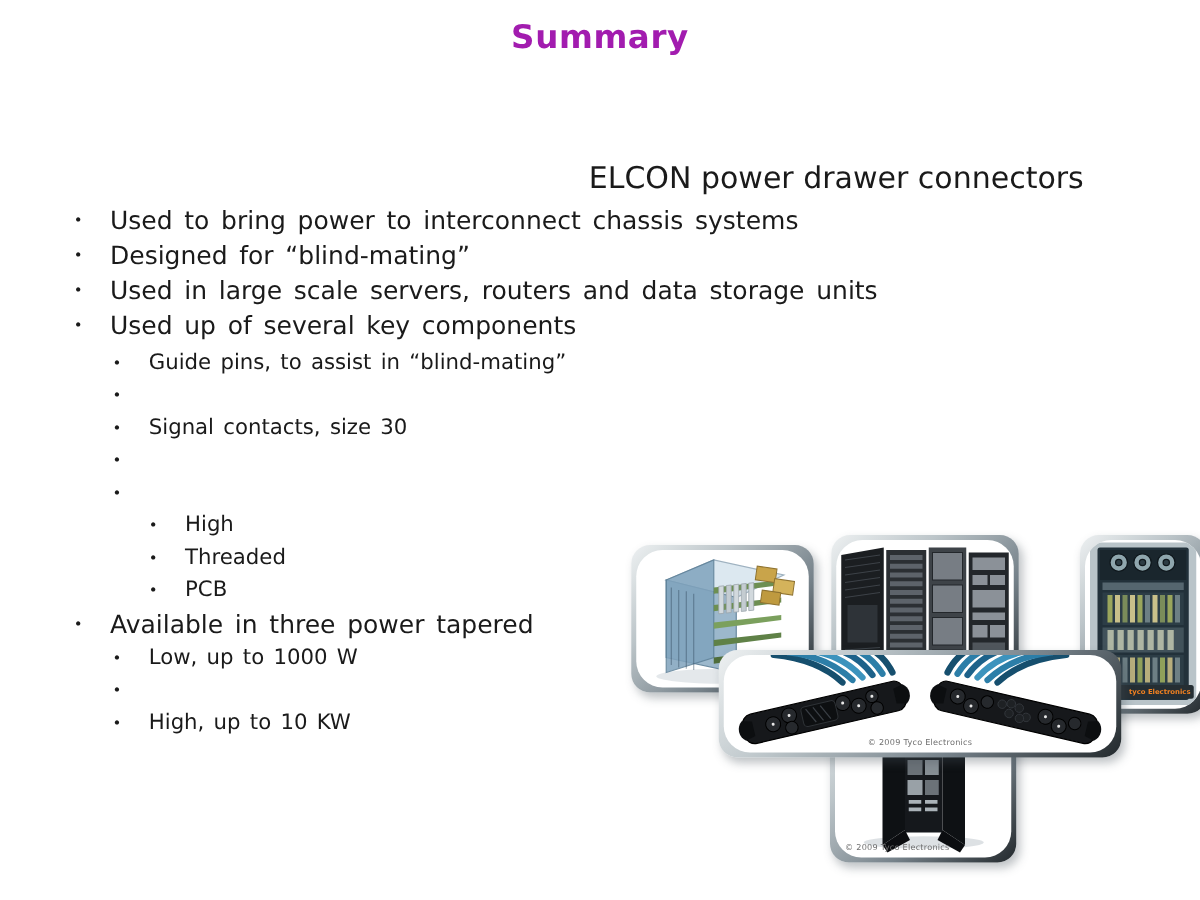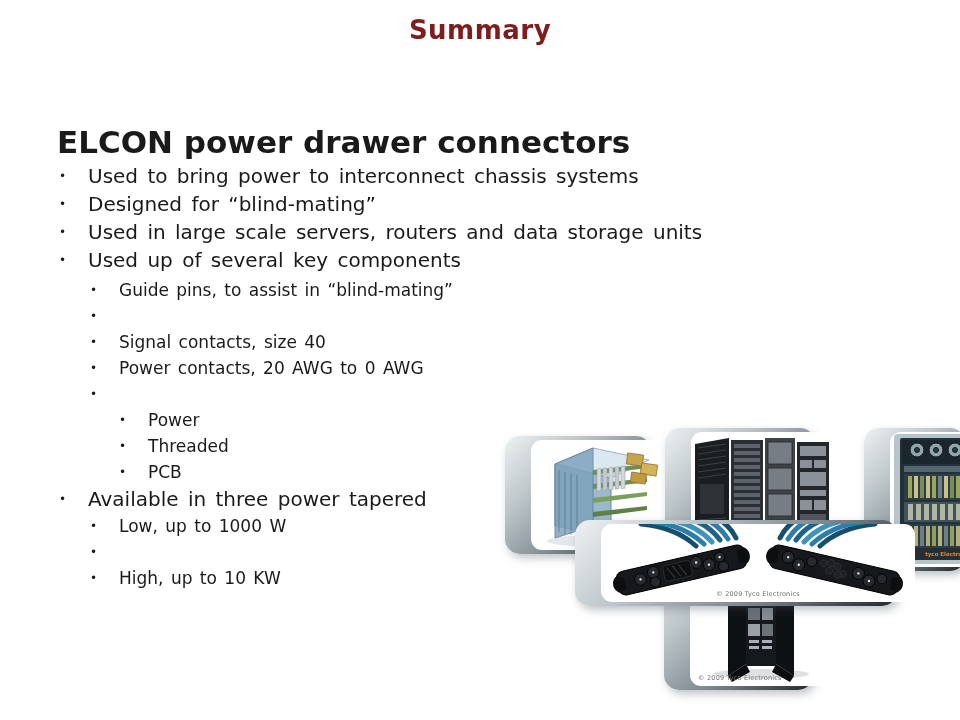--- a/index.html
+++ b/index.html
@@ -1,35 +1,35 @@
 <!DOCTYPE html>
 <html><head>
 <meta charset="utf-8">
 <style>
   html,body{margin:0;padding:0;background:#fff;}
   .slide{position:relative;width:960px;height:720px;background:#ffffff;overflow:hidden;
          font-family:"DejaVu Sans","Liberation Sans",sans-serif;color:#1a1a1a;}
 
   .slide-title{position:absolute;top:15px;left:0;right:0;text-align:center;
-               font-size:26px;font-weight:bold;color:#7f1d1d;letter-spacing:0.5px;}
+               font-size:26px;font-weight:bold;color:#a21caf;letter-spacing:0.5px;}
 
   .content{position:absolute;left:57px;top:127px;width:810px;}
-  .heading{font-size:31px;line-height:30px;margin:0 0 5px 0;font-weight:bold;}
+  .heading{font-size:24px;line-height:30px;margin:0 0 5px 0;font-weight:normal;text-align:right;}
   .line{display:flex;}
   .line .bullet{flex:none;width:29px;font-size:12px;}
   .l1{font-size:20px;line-height:28px;padding-left:2px;word-spacing:3px;}
   .l2{font-size:17px;line-height:26px;padding-left:33px;word-spacing:2px;}
   .l3{font-size:17px;line-height:26px;padding-left:62px;word-spacing:2px;}
   .gt{margin-top:3px;}
 
   
   .frame{position:absolute;box-sizing:border-box;padding:4px;border-radius:15px;
          background:linear-gradient(135deg,#eef1f2 0%,#bcc5c9 30%,#76828a 65%,#22282c 100%);
          box-shadow:3px 4px 8px rgba(70,80,90,.35);}
-  .frame-inner{position:relative;width:100%;height:100%;border-radius:11px;background:#fff;overflow:hidden;margin-left:22px;}
+  .frame-inner{position:relative;width:100%;height:100%;border-radius:21px;background:#fff;overflow:hidden;}
   .frame-inner svg{display:block;width:100%;height:100%;}
   #frame-chassis{left:505px;top:436px;width:146px;height:118px;z-index:1;}
   #frame-racks{left:665px;top:428px;width:150px;height:130px;z-index:1;}
   #frame-cabinet{left:864px;top:428px;width:101px;height:143px;z-index:1;}
   #frame-rack-open{left:664px;top:556px;width:149px;height:134px;z-index:2;}
   #frame-connectors{left:575px;top:520px;width:322px;height:86px;z-index:3;}
 
   .caption{position:absolute;font-size:6.5px;color:#707070;letter-spacing:.2px;white-space:nowrap;}
   .caption-center{left:0;right:0;bottom:4px;text-align:center;}
   .caption-left{left:8px;bottom:4px;}
@@ -65,32 +65,31 @@
     </div>
     <div class="line l2 gt">
       <span class="bullet">•</span>
       <span>Guide pins, to assist in “blind-mating”</span>
     </div>
     <div class="line l2">
       <span class="bullet">•</span>
     </div>
     <div class="line l2">
       <span class="bullet">•</span>
-      <span>Signal contacts, size 40</span>
-    </div>
-    <div class="line l2">
-      <span class="bullet">•</span>
-      <span>Power contacts, 20 AWG to 0 AWG</span>
+      <span>Signal contacts, size 30</span>
+    </div>
+    <div class="line l2">
+      <span class="bullet">•</span>
     </div>
     <div class="line l2">
       <span class="bullet">•</span>
     </div>
     <div class="line l3">
       <span class="bullet">•</span>
-      <span>Power</span>
+      <span>High</span>
     </div>
     <div class="line l3">
       <span class="bullet">•</span>
       <span>Threaded</span>
     </div>
     <div class="line l3">
       <span class="bullet">•</span>
       <span>PCB</span>
     </div>
     <div class="line l1">

